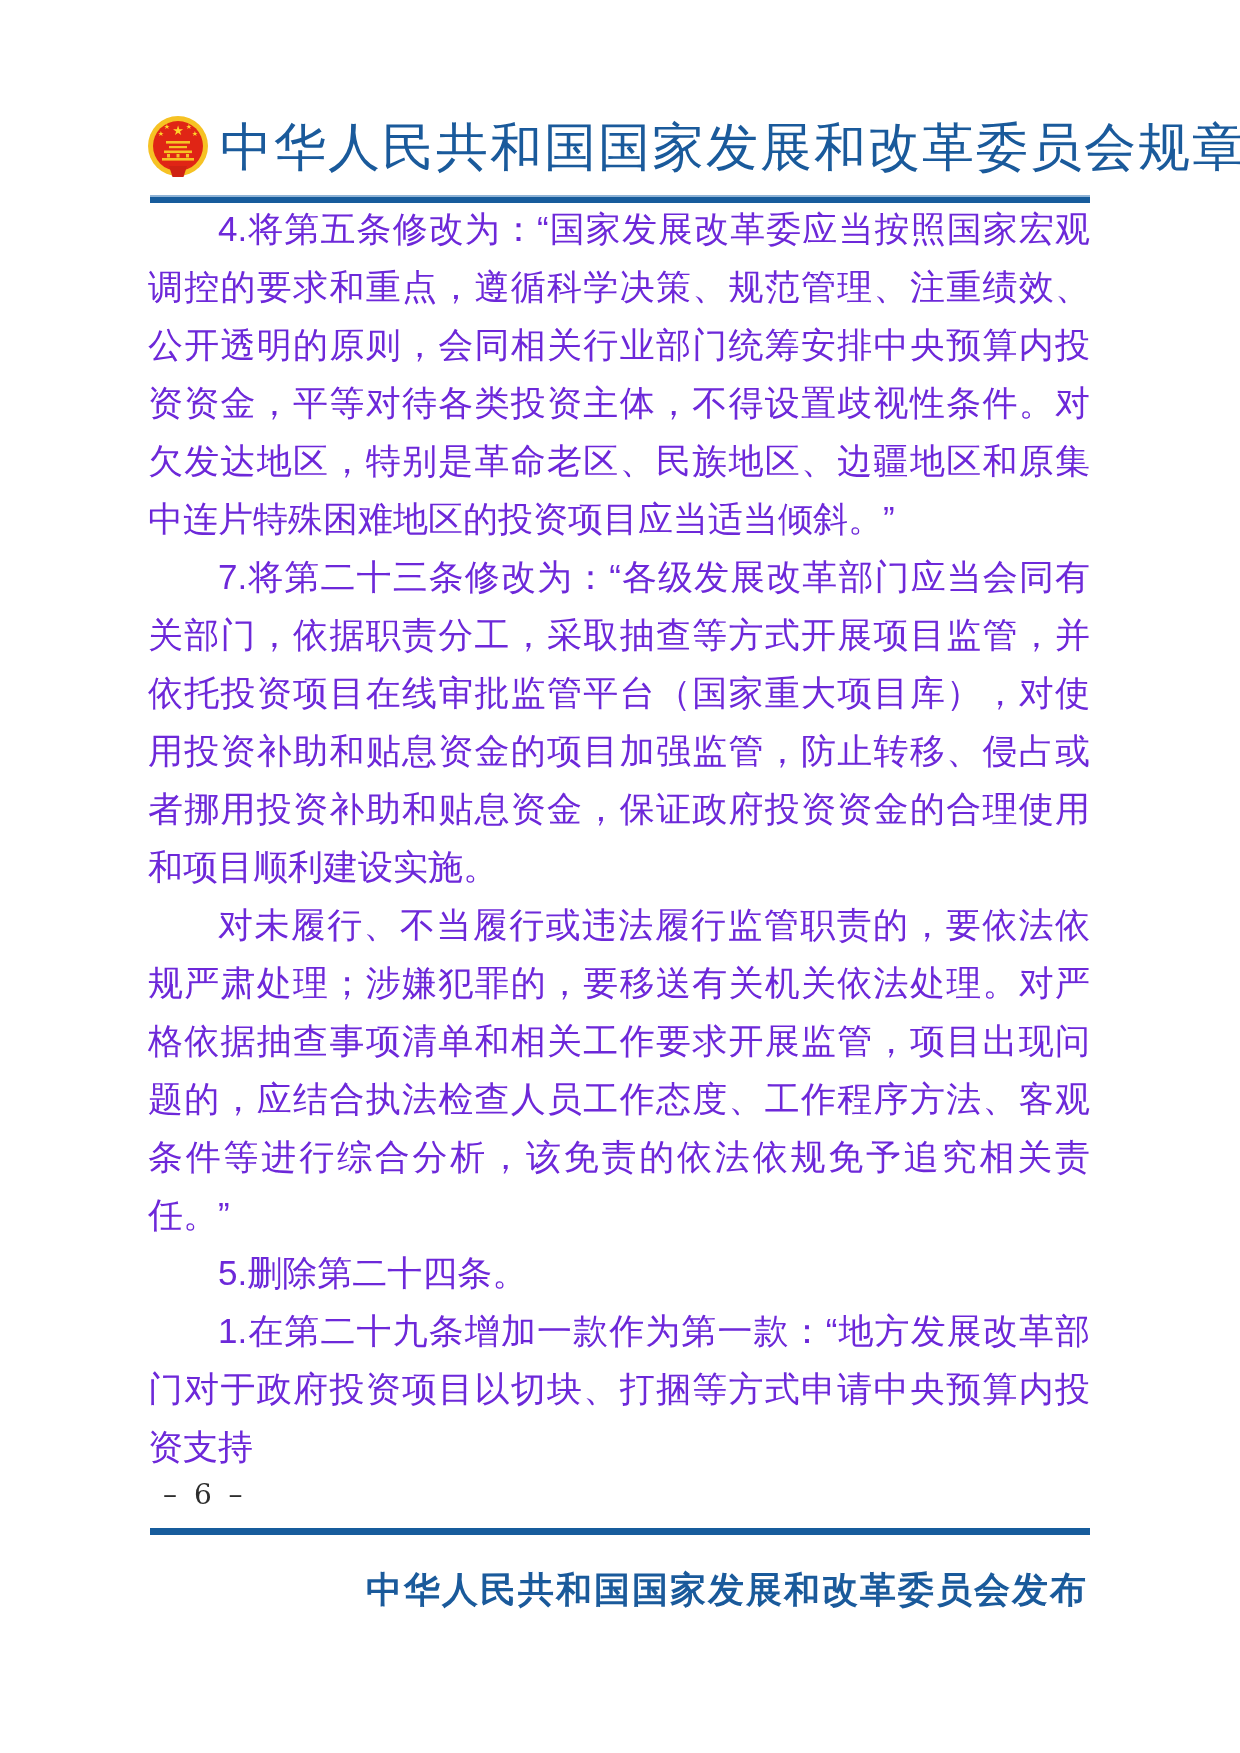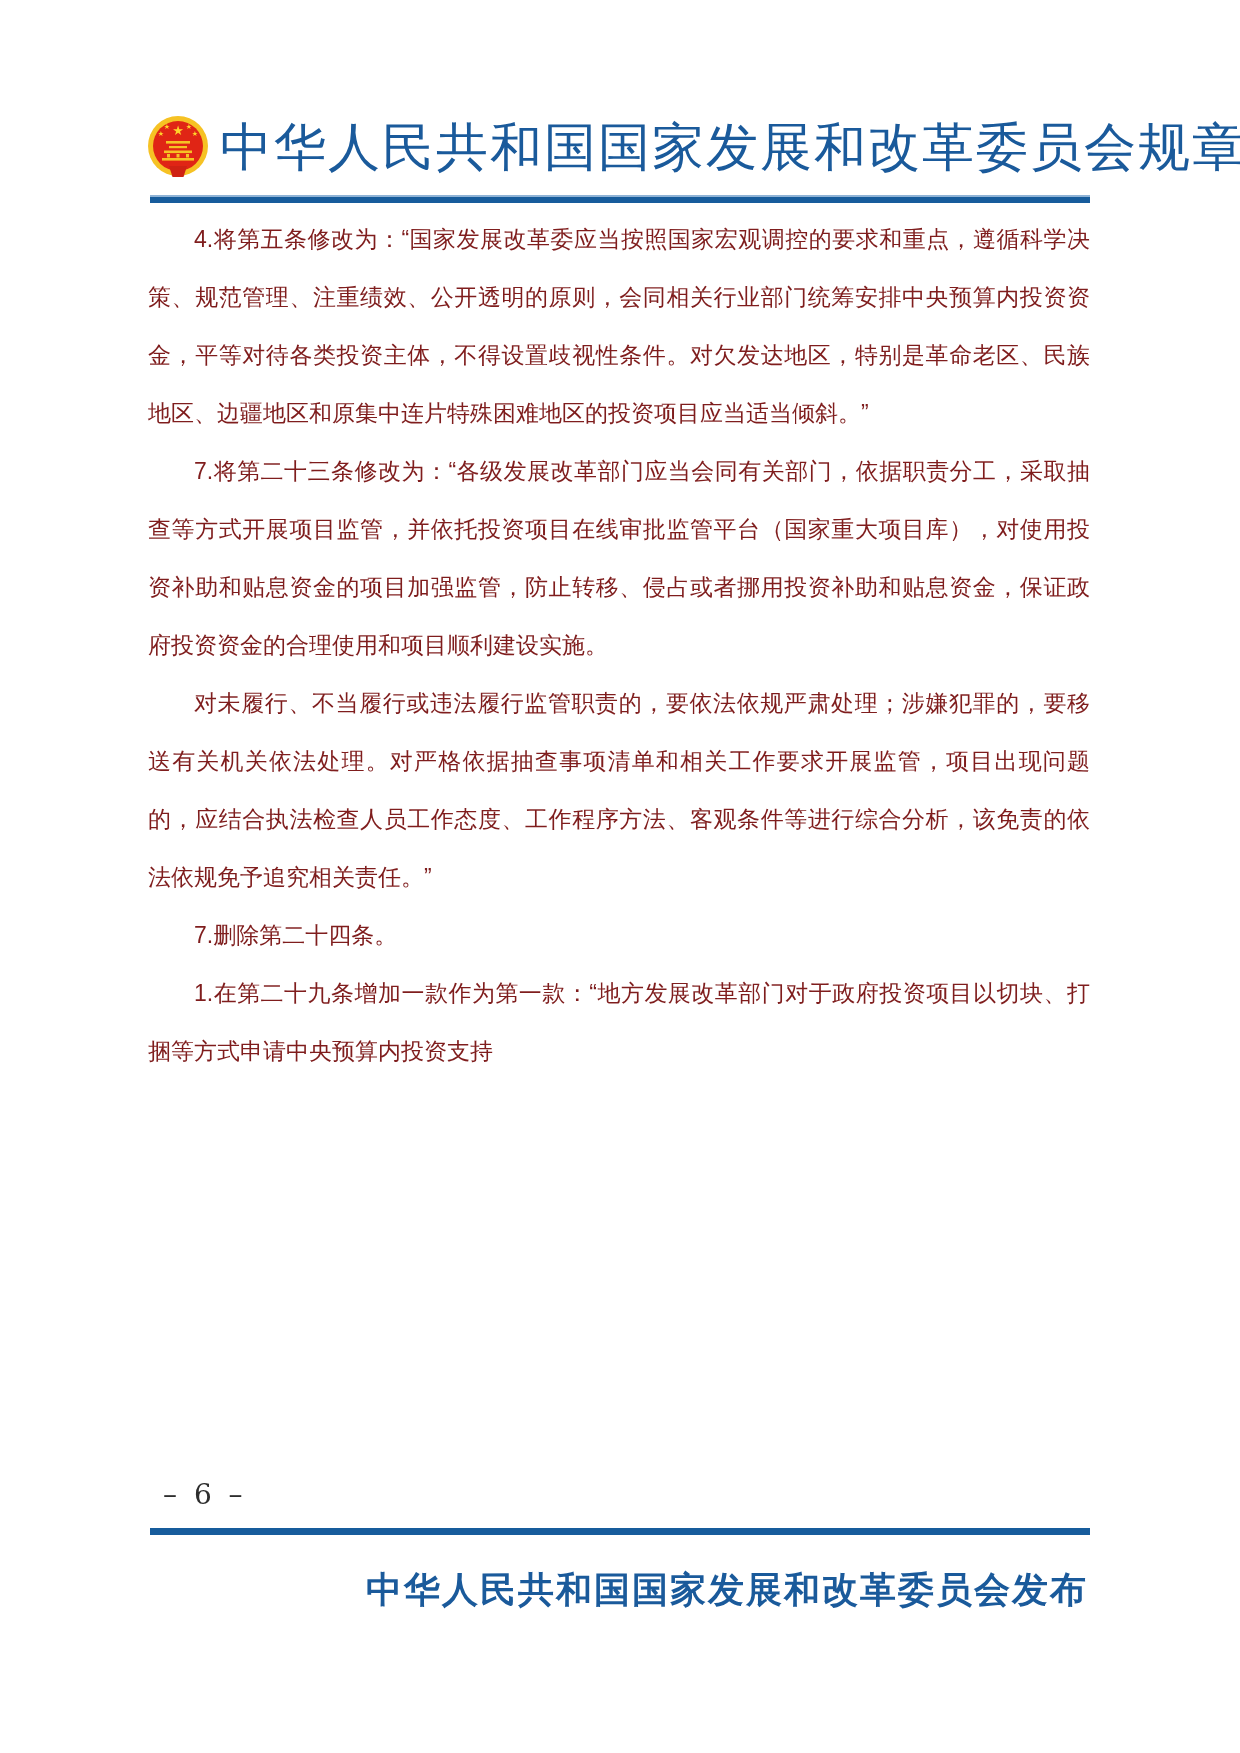--- a/index.html
+++ b/index.html
@@ -47,25 +47,25 @@
     width: 940px;
     height: 8px;
     background: #175c9c;
     border-top: 2px solid #8fb3d6;
     box-sizing: border-box;
   }
   
   .body-text {
     position: absolute;
     left: 148px;
-    top: 210px;
+    top: 200px;
     width: 942px;
-    font-size: 23px;
+    font-size: 35px;
     line-height: 58px;
-    color: #7f1d1d;
+    color: #6d28d9;
     text-align: justify;
   }
   .body-text p {
     margin: 0;
     padding: 0;
     text-indent: 2em;
   }
   
   .page-number {
     position: absolute;
@@ -122,21 +122,21 @@
       </svg>
     </span>
     <h1 class="doc-title">中华人民共和国国家发展和改革委员会规章</h1>
   </div>
   <div class="header-rule"></div>
 
   <div class="body-text">
     <p>4.将第五条修改为：“国家发展改革委应当按照国家宏观调控的要求和重点，遵循科学决策、规范管理、注重绩效、公开透明的原则，会同相关行业部门统筹安排中央预算内投资资金，平等对待各类投资主体，不得设置歧视性条件。对欠发达地区，特别是革命老区、民族地区、边疆地区和原集中连片特殊困难地区的投资项目应当适当倾斜。”</p>
     <p>7.将第二十三条修改为：“各级发展改革部门应当会同有关部门，依据职责分工，采取抽查等方式开展项目监管，并依托投资项目在线审批监管平台（国家重大项目库），对使用投资补助和贴息资金的项目加强监管，防止转移、侵占或者挪用投资补助和贴息资金，保证政府投资资金的合理使用和项目顺利建设实施。</p>
     <p>对未履行、不当履行或违法履行监管职责的，要依法依规严肃处理；涉嫌犯罪的，要移送有关机关依法处理。对严格依据抽查事项清单和相关工作要求开展监管，项目出现问题的，应结合执法检查人员工作态度、工作程序方法、客观条件等进行综合分析，该免责的依法依规免予追究相关责任。”</p>
-    <p>7.删除第二十四条。</p>
+    <p>5.删除第二十四条。</p>
     <p>1.在第二十九条增加一款作为第一款：“地方发展改革部门对于政府投资项目以切块、打捆等方式申请中央预算内投资支持</p>
   </div>
 
   <div class="page-number">– 6 –</div>
   <div class="footer-rule"></div>
   <div class="publisher">中华人民共和国国家发展和改革委员会发布</div>
 
 </div>
 
 </body></html>

